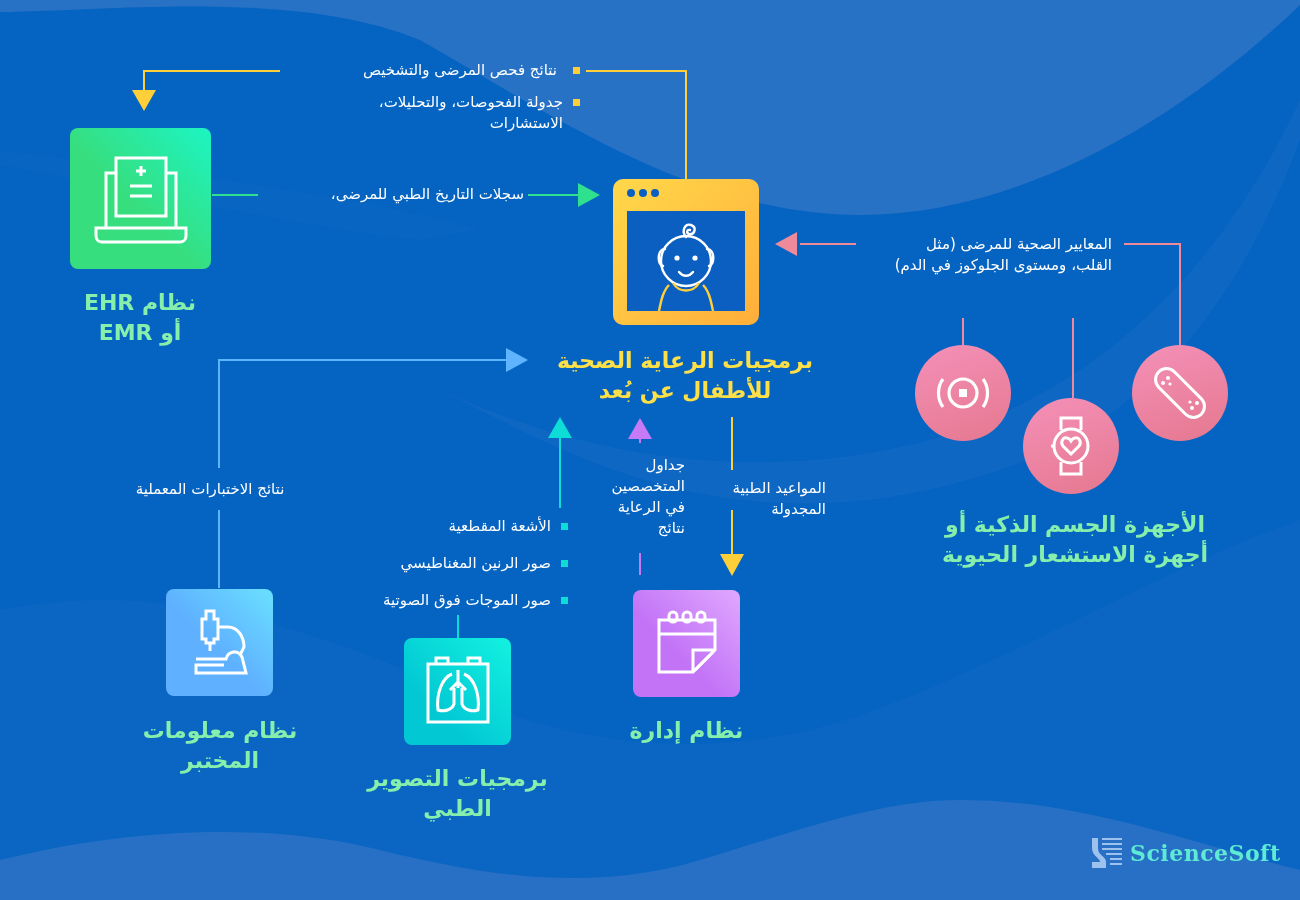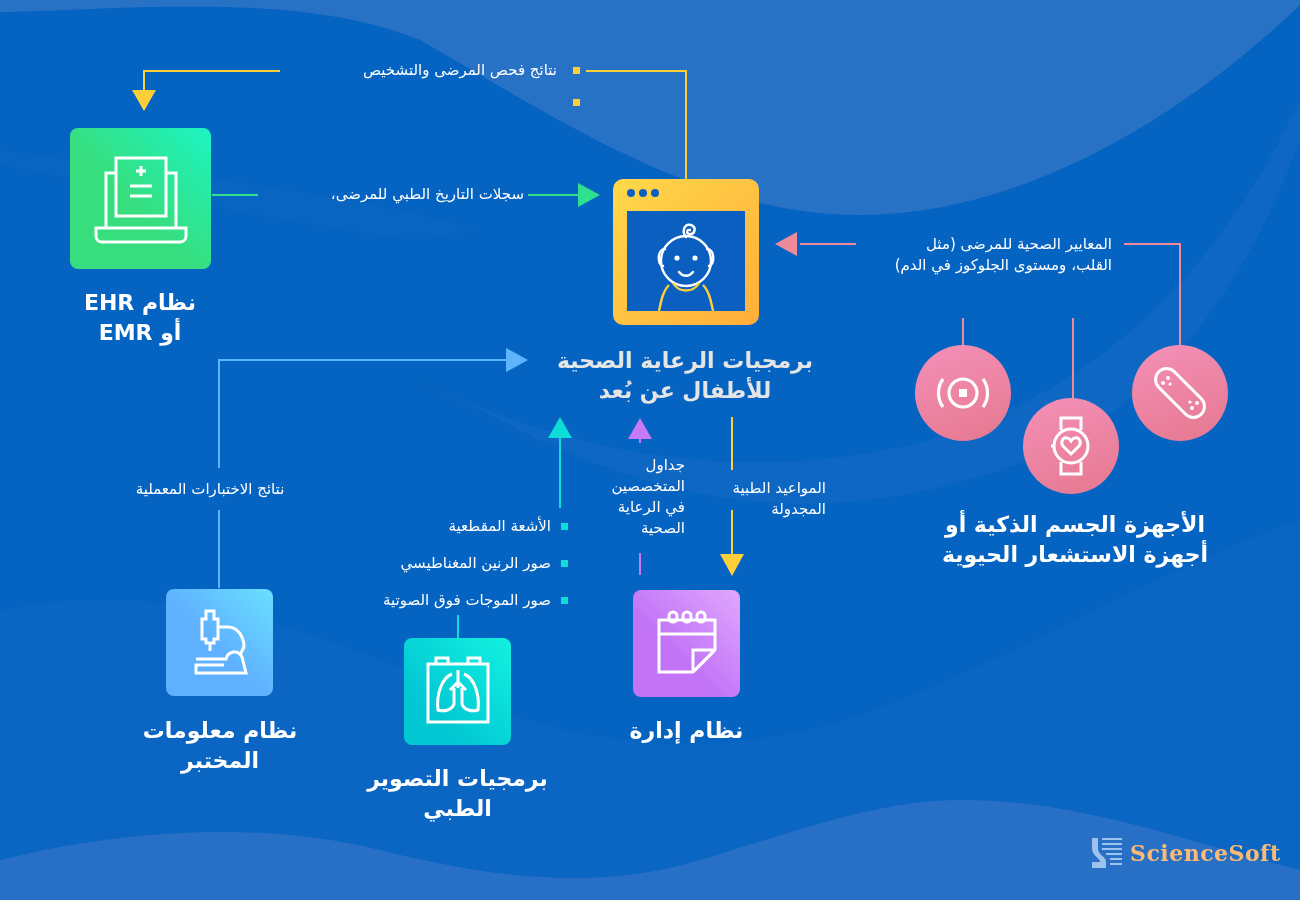--- a/index.html
+++ b/index.html
@@ -6,28 +6,28 @@
   body {
     width:1300px; height:900px; position:relative; overflow:hidden;
     background:#0561c0;
     font-family:"DejaVu Sans","Liberation Sans",sans-serif;
     color:#ffffff;
   }
   .bg { position:absolute; left:0; top:0; width:1300px; height:900px; z-index:0; }
   .layer { position:absolute; left:0; top:0; width:1300px; height:900px; z-index:1; }
   .t { position:absolute; direction:rtl; text-align:right; font-size:15px; line-height:21px; color:#fff; }
   .tc { position:absolute; direction:rtl; text-align:center; }
-  .title { font-size:22px; font-weight:bold; line-height:30px; color:#ffffff; }
-  .title-yellow { color:#e5e5e5; }
+  .title { font-size:22px; font-weight:bold; line-height:30px; color:#86efac; }
+  .title-yellow { color:#fde047; }
   .bullet { display:flex; flex-direction:row; align-items:flex-start; gap:10px; direction:rtl; }
   .sq { width:7px; height:7px; margin-top:7px; flex:0 0 7px; }
   .tile { position:absolute; border-radius:8px; }
   .circle { position:absolute; border-radius:50%; background:linear-gradient(160deg,#f490b8,#e5788f); }
   .logo { position:absolute; left:1090px; top:836px; display:flex; align-items:center; gap:6px; }
-  .logo-text { font-family:"DejaVu Serif","Liberation Serif",serif; font-size:22px; color:#fdba74; font-weight:bold; letter-spacing:0.5px; }
+  .logo-text { font-family:"DejaVu Serif","Liberation Serif",serif; font-size:22px; color:#5eead4; font-weight:bold; letter-spacing:0.5px; }
 </style>
 </head>
 <body>
 
 <svg class="bg" viewBox="0 0 1300 900" width="1300" height="900">
   <rect width="1300" height="900" fill="#0563c1"></rect>
   <path d="M0,0 L1300,0 L1300,5 C1180,120 1020,215 860,215 C700,215 560,120 420,40 C300,-10 120,10 0,12 Z" fill="#2872c6"></path>
   <path d="M0,165 C180,200 320,230 420,240 L480,230 C380,200 200,175 0,150 Z" fill="#0b67c4" opacity="0.5"></path>
   <path d="M1300,140 C1240,300 1150,420 1000,470 C850,520 700,520 520,430 L420,380 C600,470 780,480 930,440 C1100,390 1220,270 1300,100 Z" fill="#1a6cc8" opacity="0.5"></path>
   <path d="M0,610 C150,580 300,620 450,690 C600,760 760,760 900,700 C1050,640 1180,560 1300,520 L1300,900 L0,900 Z" fill="#0a66c2"></path>
@@ -132,20 +132,24 @@
 
   <div style="position:absolute;left:286px;top:60px;width:294px;">
     <div class="bullet" style="margin-bottom:11px;gap:16px;">
       <span class="sq" style="background:#ffcf3a;"></span>
       <div class="t" style="position:static;">
         <div>نتائج فحص المرضى والتشخيص</div>
       </div>
     </div>
     <div class="bullet">
       <span class="sq" style="background:#ffcf3a;"></span>
+      <div class="t" style="position:static;">
+        <div>جدولة الفحوصات، والتحليلات،</div>
+        <div>الاستشارات</div>
+      </div>
     </div>
   </div>
 
   <div class="t" style="left:818px;top:234px;width:294px;">
     <div>المعايير الصحية للمرضى (مثل</div>
     <div>القلب، ومستوى الجلوكوز في الدم)</div>
   </div>
 
   <div class="circle" style="left:915px;top:345px;width:96px;height:96px;">
     <svg width="96" height="96" viewBox="0 0 96 96">
@@ -235,21 +239,21 @@
   </div>
   <div class="tc title" style="left:350px;top:764px;width:215px;">
     <div>برمجيات التصوير</div>
     <div>الطبي</div>
   </div>
 
   <div class="t" style="left:560px;top:455px;width:125px;">
     <div>جداول</div>
     <div>المتخصصين</div>
     <div>في الرعاية</div>
-    <div>الصحية</div>
+    <div>نتائج</div>
   </div>
   <div class="t" style="left:690px;top:478px;width:136px;">
     <div>المواعيد الطبية</div>
     <div>المجدولة</div>
   </div>
 
   <div class="tile" style="left:633px;top:590px;width:107px;height:107px;background:linear-gradient(225deg,#e0a8ff,#c273f6 60%);">
     <svg width="107" height="107" viewBox="0 0 107 107">
       <g fill="none" stroke="#fff" stroke-width="3">
         <path d="M26,30 L82,30 L82,60 L60,82 L26,82 Z"></path>

